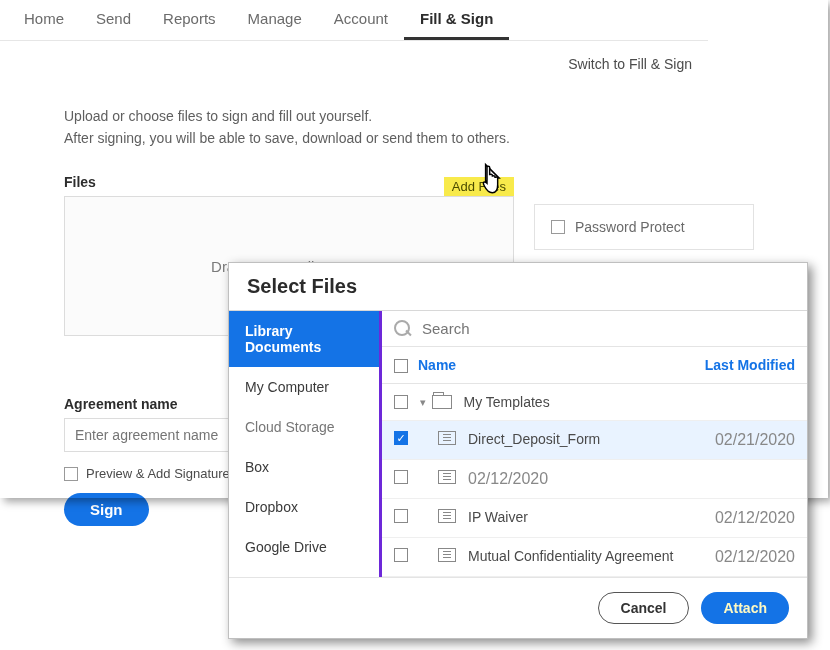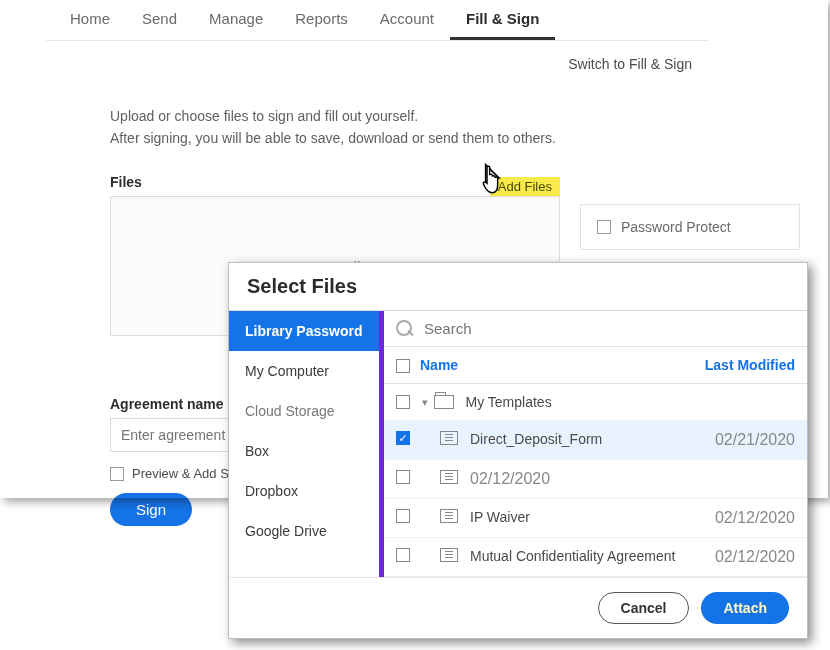--- a/index.html
+++ b/index.html
@@ -1,49 +1,49 @@
 <!DOCTYPE html>
 <html><head>
 <meta charset="utf-8">
 <style>
   * { box-sizing: border-box; font-family: "Segoe UI", Arial, sans-serif; }
   body { margin: 0; padding: 0; width: 830px; height: 650px; background: #fff; position: relative; overflow:hidden;}
-  .page { width: 708px; height: 650px; position: relative; padding-left: 46px; }
+  .page { width: 708px; height: 650px; position: relative; }
   .topnav { display: flex; border-bottom: 1px solid #e6e6e6; padding: 0 8px; }
   .topnav .tab { padding: 10px 16px; font-size: 15px; color: #6b6b6b; cursor: pointer; }
   .topnav .tab.active { color: #2d2d2d; font-weight: 600; border-bottom: 3px solid #333; }
   .switch { position: absolute; right: 16px; top: 56px; font-size: 14px; color:#4b4b4b; }
   .intro { padding: 66px 64px 0 64px; color: #5f5f5f; font-size: 14px; line-height: 1.4; }
   .intro p { margin: 0 0 2px 0; }
   .content { padding: 24px 64px; display: flex; gap: 20px;}
   .left { flex: 1; }
   .right { width: 250px; }
   .label-files { font-size: 14px; color: #2d2d2d; margin-bottom: 6px; font-weight:600;}
   .addfiles { display: inline-block; background: #f8ea4b; color: #4b4b00; font-size:13px; padding: 2px 8px; margin-left: auto;}
   .files-head { display:flex; align-items:flex-end; justify-content:space-between; width: 450px;}
   .dragzone { width: 450px; height: 140px; border: 1px solid #dcdcdc; background:#fbfbfb; display: flex; align-items:center; justify-content:center; color:#7a7a7a; font-size:15px;}
   .options { border: 1px solid #e2e2e2; padding: 14px 16px; width: 220px; margin-top: 30px;}
   .options-title { font-size: 14px; font-weight:600; color:#3b3b3b; margin-bottom:10px;}
   .opt-item { display:flex; align-items:center; gap:10px; font-size:14px; color:#6a6a6a;}
   .opt-box { width:14px; height:14px; border:1px solid #999; }
   .agreement-label { font-size:14px; font-weight:600; color:#2d2d2d; margin-top: 60px;}
   .agreement-input { width: 340px; height: 34px; border:1px solid #dcdcdc; margin-top:6px; padding:0 10px; font-size:14px; color:#9a9a9a;}
   .preview-row { display:flex; align-items:center; gap:8px; margin-top: 14px; font-size:13px; color:#4b4b4b;}
-  .signbtn { margin-top: 12px; background:#1473e6; color:#fff; border:none; border-radius:18px; padding:8px 26px; font-size:15px; font-weight:400; cursor:pointer;}
+  .signbtn { margin-top: 12px; background:#1473e6; color:#fff; border:none; border-radius:18px; padding:8px 26px; font-size:15px; font-weight:700; cursor:pointer;}
   .page-shadow { position:absolute; top:0; left:0; width:828px; height:498px; box-shadow: 4px 4px 8px rgba(0,0,0,.35); pointer-events:none; }
   .cursor { position:absolute; top:162px; left:474px; pointer-events:none;}
   .cursor svg { width:34px; height:40px; }
   .dialog { position:absolute; top:262px; left:228px; width:580px; background:#fff; border:1px solid #bfbfbf; box-shadow: 4px 4px 10px rgba(0,0,0,.45); }
   .dialog-title { font-size:20px; font-weight:700; color:#2b2b2b; padding:12px 18px; border-bottom:1px solid #d8d8d8;}
   .dialog-body { display:flex; }
   .dialog-side { width:150px; }
   .side-item { padding:12px 16px; font-size:14px; color:#3a3a3a; cursor:pointer;}
   .side-item.active { background:#1473e6; color:#fff; font-weight:600;}
   .side-item.heading { color:#777; font-weight:400;}
-  .dialog-main { flex:1; border-left:5px solid #6d28d9;}
+  .dialog-main { flex:1; border-left:3px solid #6d28d9;}
   .search-row { display:flex; align-items:center; padding:8px 12px; border-bottom:1px solid #e4e4e4; color:#9a9a9a;}
   .search-row input { border:none; outline:none; font-size:15px; flex:1; margin-left:8px; color:#666;}
   .hdr-row { display:flex; align-items:flex-end; padding:10px 12px; border-bottom:1px solid #e4e4e4; font-size:14px; font-weight:600;}
   .hdr-name { flex:1; color:#1473e6; margin-left:10px;}
   .hdr-mod { color:#1473e6; }
   .file-row { display:flex; align-items:flex-start; padding:10px 12px; border-bottom:1px solid #efefef; font-size:14px; color:#4a4a4a;}
   .file-row.selected { background:#e9f3ff; }
   .chk { width:14px; height:14px; border:1px solid #888; display:inline-flex; align-items:center; justify-content:center; cursor:pointer;}
   .chk.on { background:#1473e6; border-color:#1473e6;}
   .chk.on::after { content:"✓"; color:#fff; font-size:11px; line-height:1;}
@@ -64,22 +64,22 @@
   .mag::before { content:""; position:absolute; width:12px; height:12px; border:2px solid #aaa; border-radius:50%; left:0; top:0;}
   .mag::after { content:""; position:absolute; width:7px; height:2px; background:#aaa; transform:rotate(45deg); left:11px; top:12px;}
 </style>
 </head>
 <body>
 
 <div class="page">
   <div class="topnav" id="topnav">
       <div class="tab">Home</div>
       <div class="tab">Send</div>
+      <div class="tab">Reports</div>
       <div class="tab">Manage</div>
-      <div class="tab">Reports</div>
       <div class="tab">Account</div>
       <div class="tab active">Fill &amp; Sign</div>
     </div>
 
   <span class="switch">Switch to Fill &amp; Sign</span>
 
   <div class="intro">
     <p>Upload or choose files to sign and fill out yourself.</p>
     <p>After signing, you will be able to save, download or send them to others.</p>
   </div>
@@ -119,21 +119,21 @@
         <path d="M8 2v13l3-2 2 5 3-1-2-5h4z" fill="#fff" stroke="#000" stroke-width="1.2"></path>
         <path d="M8 2v13l3-2 2 5 3-1-2-5h4z" fill="none"></path>
         <path d="M9 4c0-1 2-1 2 0v6c0-1 2-1 2 0v1c0-1 2-1 2 0v1c0-1 2-1 2 0v5c0 3-1 6-4 6s-5-3-6-5-1-3 0-3 2 1 2 1z" fill="#fff" stroke="#000" stroke-width="1.1"></path>
       </svg>
   </div>
 
   <div class="dialog">
     <div class="dialog-title">Select Files</div>
     <div class="dialog-body">
       <div class="dialog-side" id="dside">
-          <div class="side-item active">Library Password</div>
+          <div class="side-item active">Library Documents</div>
           <div class="side-item">My Computer</div>
           <div class="side-item heading">Cloud Storage</div>
           <div class="side-item">Box</div>
           <div class="side-item">Dropbox</div>
           <div class="side-item">Google Drive</div>
         </div>
       <div class="dialog-main">
         <div class="search-row">
           <span class="mag"></span>
           <input placeholder="Search" style="">

